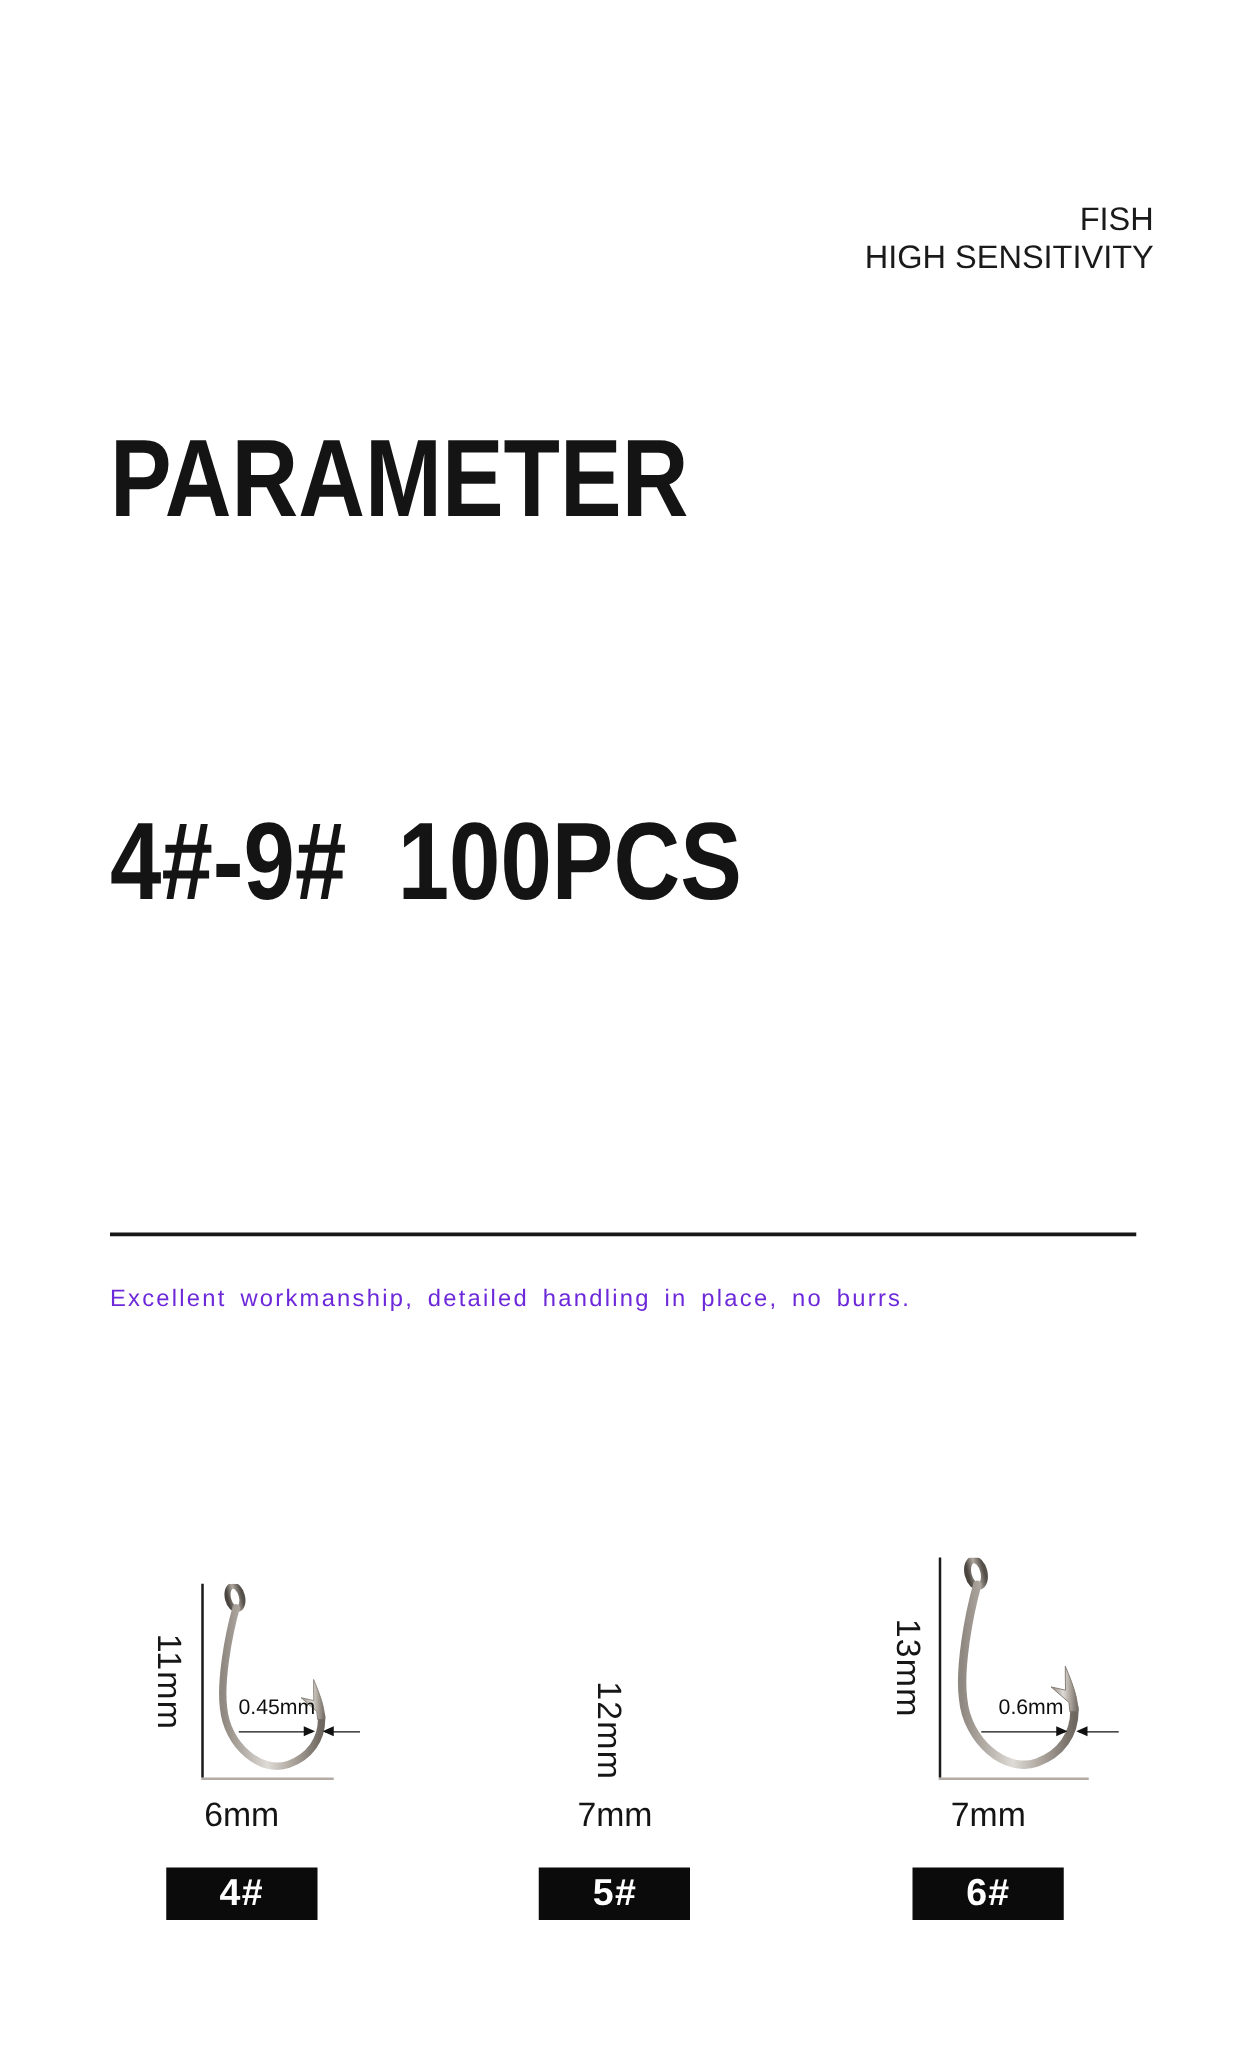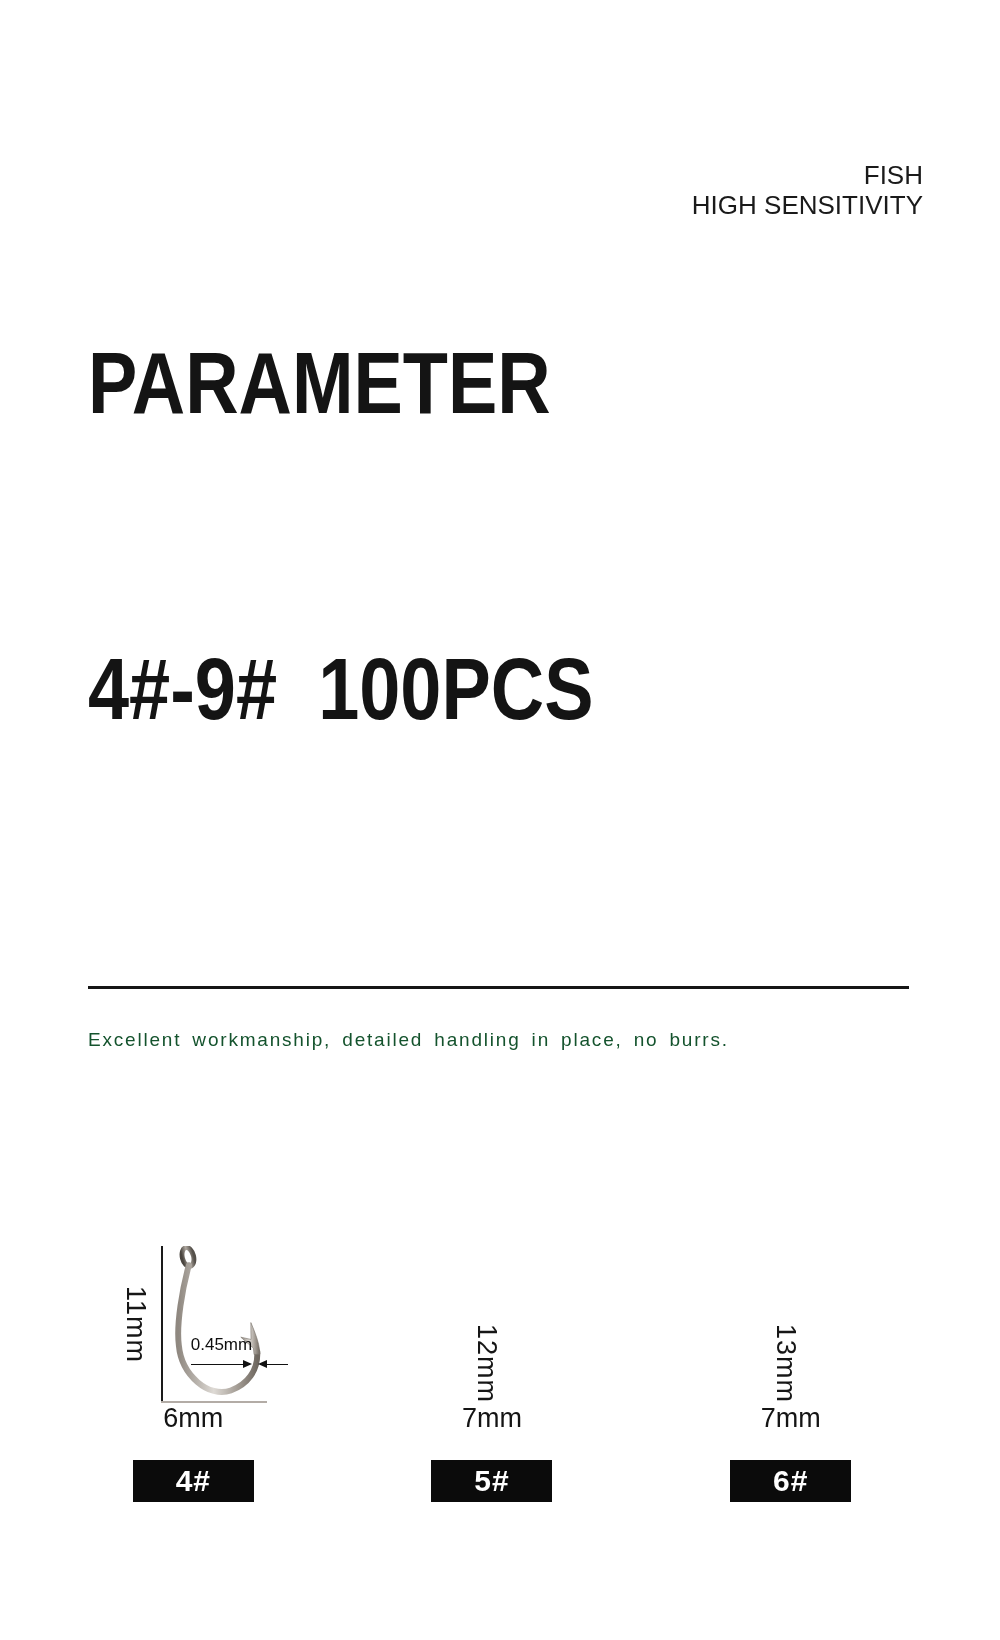--- a/index.html
+++ b/index.html
@@ -4,21 +4,21 @@
 <style>
   html,body { margin:0; padding:0; background:#ffffff; }
   body { width:1000px; height:1640px; font-family:"Liberation Sans", sans-serif; color:#111; }
   .page { position:relative; width:1000px; height:1640px; overflow:hidden; background:#fff; }
 
   
   .header-title { margin:128px 0 0 88px; font-size:88px; line-height:102px; font-weight:700;
                   transform:scaleX(0.84); transform-origin:left top; white-space:pre; color:#141414; }
   .corner { position:absolute; top:160px; right:77px; text-align:right; font-size:26px; line-height:30px; color:#1a1a1a; }
   .rule { margin:42px 0 0 88px; width:821px; height:3px; background:#161616; }
-  .tagline { margin:40px 0 0 88px; font-size:19px; letter-spacing:1.8px; word-spacing:4px; color:#14532d; }
+  .tagline { margin:40px 0 0 88px; font-size:19px; letter-spacing:1.8px; word-spacing:4px; color:#6d28d9; }
 
   
   .grid { display:grid; grid-template-columns:1fr 1fr 1fr; margin:0 60px 0 44px; align-items:end; }
   .grid.row1 { margin-top:195px; }
   .row1 .cell:nth-child(1){ --hh:155px; } .row1 .cell:nth-child(2){ --hh:171px; } .row1 .cell:nth-child(3){ --hh:176px; }
   .cell { display:flex; flex-direction:column; align-items:center; }
   .measure { display:flex; align-items:center; }
   .vlabel { writing-mode:vertical-rl; font-size:27px; color:#161616; margin-right:10px; letter-spacing:1px; }
   .hook-box { display:flex; align-items:flex-end; border-bottom:2px solid #b3aca6; }
   .vline { width:2px; background:#1a1a1a; height:var(--hh); }
@@ -29,21 +29,21 @@
   .dim { position:absolute; left:24%; width:97%; bottom:30px; pointer-events:none; }
   .dim-label { font-size:17px; text-align:right; padding-right:40%; margin-bottom:4px; white-space:nowrap; color:#0e0e0e; }
   .arrows { position:relative; height:12px; }
   .arrow-left  { position:absolute; left:0; right:39%; top:5px; border-top:1.6px solid #111; }
   .arrow-left::after  { content:""; position:absolute; right:-2px; top:-5px; width:0; height:0;
                         border-left:9px solid #111; border-top:4.2px solid transparent; border-bottom:4.2px solid transparent; }
   .arrow-right { position:absolute; left:71%; right:0; top:5px; border-top:1.6px solid #111; }
   .arrow-right::before { content:""; position:absolute; left:-2px; top:-5px; width:0; height:0;
                         border-right:9px solid #111; border-top:4.2px solid transparent; border-bottom:4.2px solid transparent; }
 
-  .width-label { font-size:27px; color:#141414; }
+  .width-label { margin-top:13px; font-size:27px; color:#141414; }
   .size-badge { margin-top:26px; width:121px; height:42px; background:#0b0b0b; color:#fff;
                 display:flex; align-items:center; justify-content:center; font-size:30px; font-weight:700; letter-spacing:1px; }
   .hidden-defs { position:absolute; width:0; height:0; }
 </style>
 </head>
 <body>
 
 <svg class="hidden-defs" aria-hidden="true">
   <defs>
     <linearGradient id="wg" x1="0" y1="0" x2="1" y2="0">
@@ -110,20 +110,35 @@
       <div class="measure">
         <div class="vlabel">12mm</div>
       </div>
       <div class="width-label">7mm</div>
       <div class="size-badge">5#</div>
     </div>
 
     <div class="cell">
       <div class="measure">
         <div class="vlabel">13mm</div>
+        <div class="hook-box">
+          <div class="vline"></div>
+          <div class="stage">
+            <svg class="hook" viewBox="0 0 110 170">
+                <use href="#hookSym"></use>
+              </svg>
+            <div class="dim">
+              <div class="dim-label">0.6mm</div>
+              <div class="arrows">
+                  <div class="arrow-left"></div>
+                  <div class="arrow-right"></div>
+                </div>
+            </div>
+          </div>
+        </div>
       </div>
       <div class="width-label">7mm</div>
       <div class="size-badge">6#</div>
     </div>
 
   </div>
 
 </div>
 
 </body></html>

